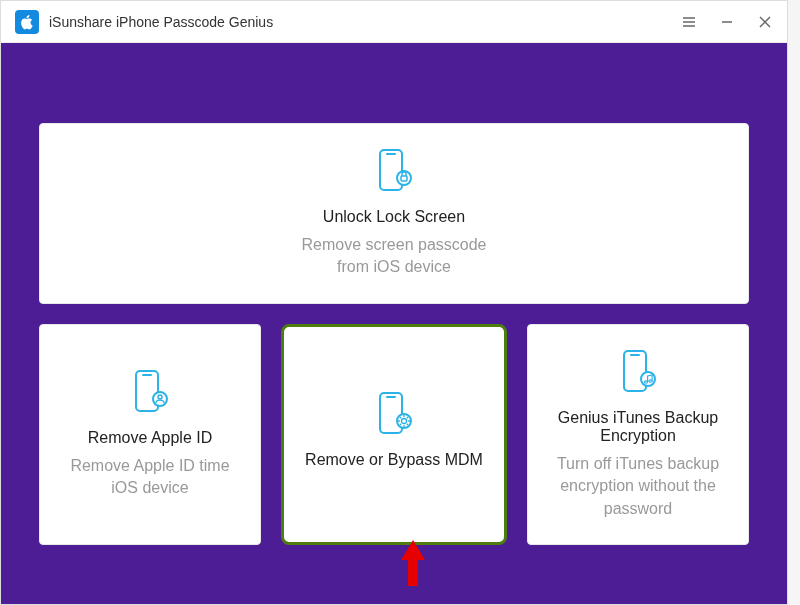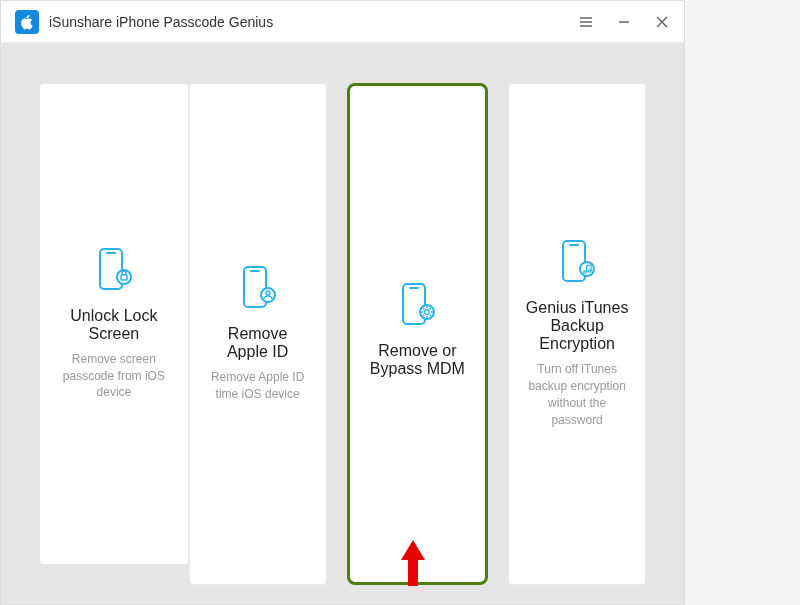--- a/index.html
+++ b/index.html
@@ -10,21 +10,21 @@
     body {
       font-family: -apple-system, BlinkMacSystemFont, "Segoe UI", Arial, sans-serif;
       background: #f5f5f5;
       width: 800px;
       height: 605px;
       overflow: hidden;
       position: relative;
     }
     .window {
       background: #fff;
-      width: 685px;
+      width: 788px;
       height: 605px;
       border: 1px solid #ddd;
       display: flex;
       flex-direction: column;
     }
     .titlebar {
       height: 42px;
       display: flex;
       align-items: center;
       padding: 0 14px;
@@ -55,24 +55,24 @@
       width: 16px;
       height: 16px;
       display: flex;
       align-items: center;
       justify-content: center;
       cursor: pointer;
       color: #555;
     }
     .content {
       flex: 1;
-      background: #e5e5e5;
+      background: #4c1d95;
       padding: 40px 38px 19px 38px;
       display: flex;
-      flex-direction: row;
+      flex-direction: column;
       justify-content: center;
     }
     .row {
       display: flex;
       gap: 20px;
       margin-bottom: 20px;
     }
     .row:last-child { margin-bottom: 0; }
     .card {
       background: #fff;
@@ -105,21 +105,21 @@
       align-items: center;
       justify-content: center;
     }
     .card-title {
       font-size: 16px;
       color: #222;
       font-weight: 500;
       margin-bottom: 8px;
     }
     .card-desc {
-      font-size: 12px;
+      font-size: 16px;
       color: #999;
       line-height: 1.4;
       max-width: 210px;
     }
     .arrow {
       position: absolute;
       left: 398px;
       top: 538px;
       pointer-events: none;
     }

